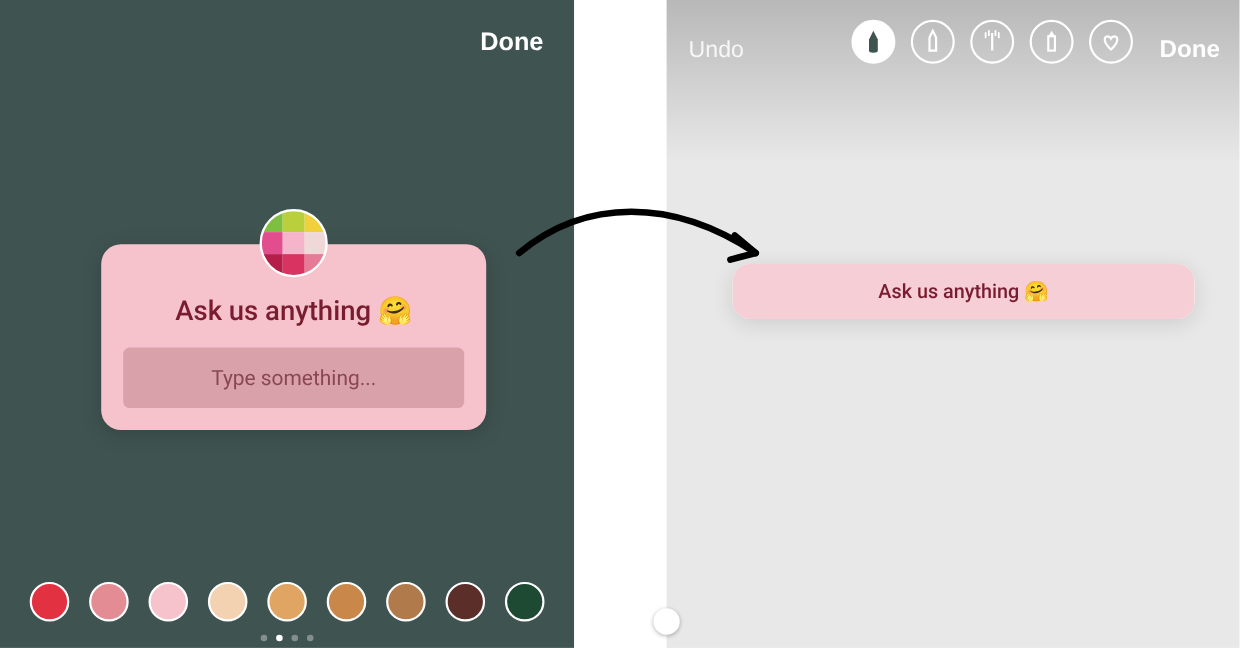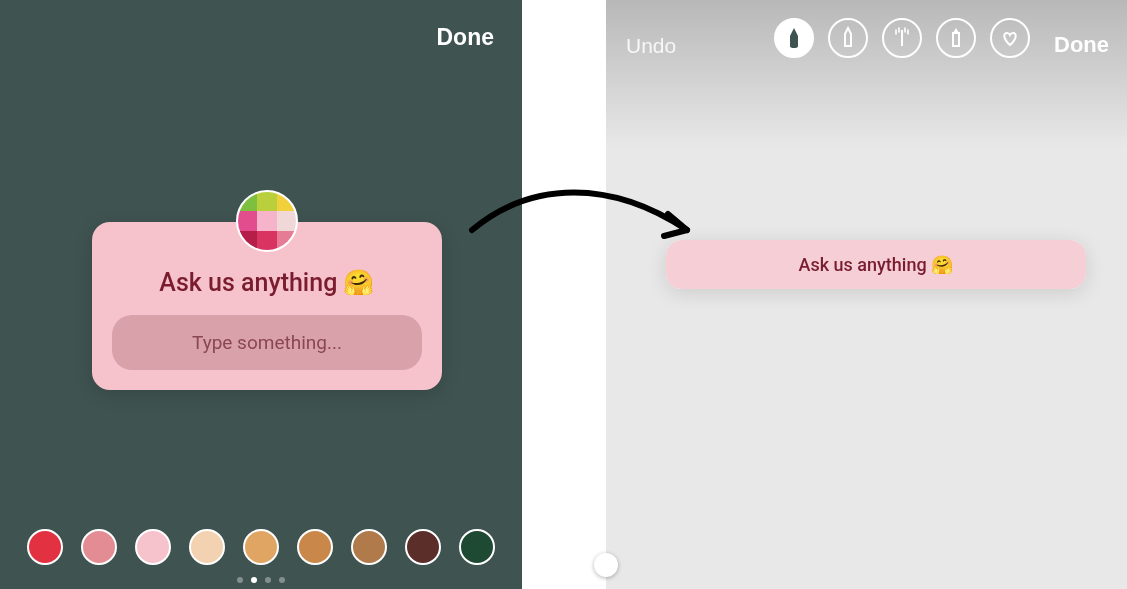--- a/index.html
+++ b/index.html
@@ -76,21 +76,21 @@
   .avatar .grid div:nth-child(8){background:#d83361;}
   .avatar .grid div:nth-child(9){background:#e57b94;}
   .card-title {
     color: #7a1c2f;
     font-size: 25px;
     font-weight: 500;
     margin-bottom: 18px;
   }
   .card-input {
     background: #d9a2ab;
-    border-radius: 20px;
+    border-radius: 6px;
     padding: 16px;
     color: #8a4753;
     font-size: 19px;
   }
   
   .swatches {
     position: absolute;
     bottom: 24px;
     left: 0;
     width: 100%;

